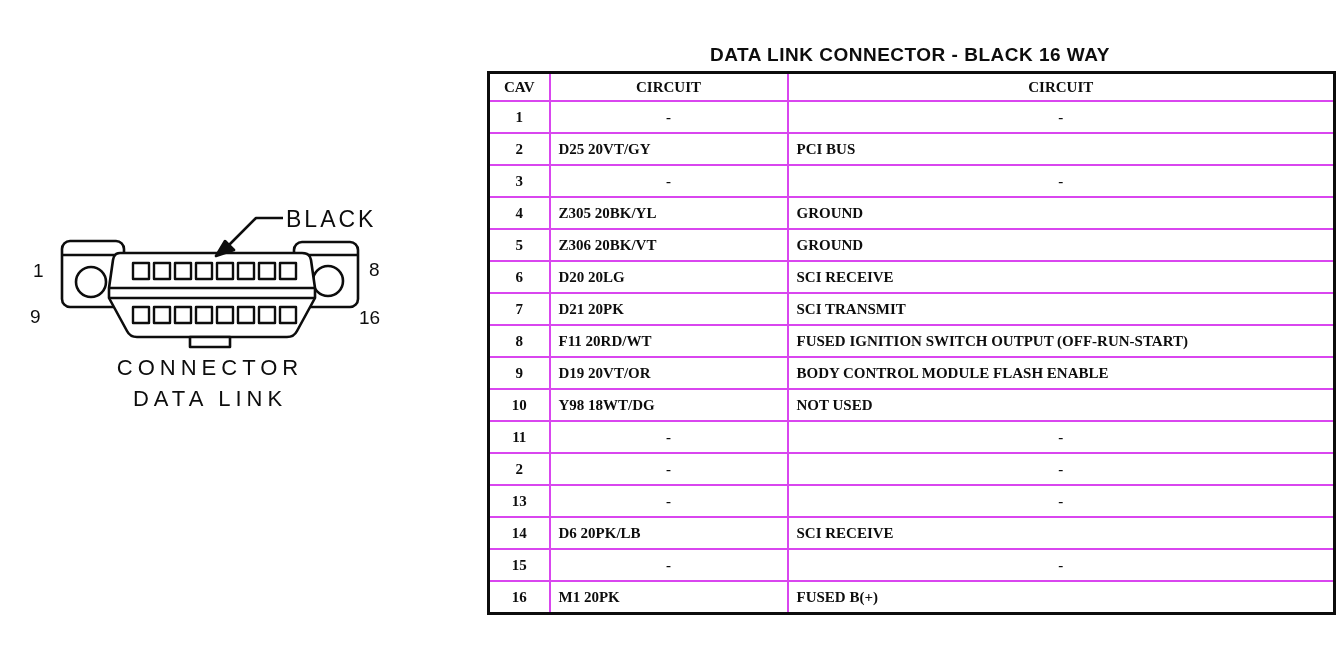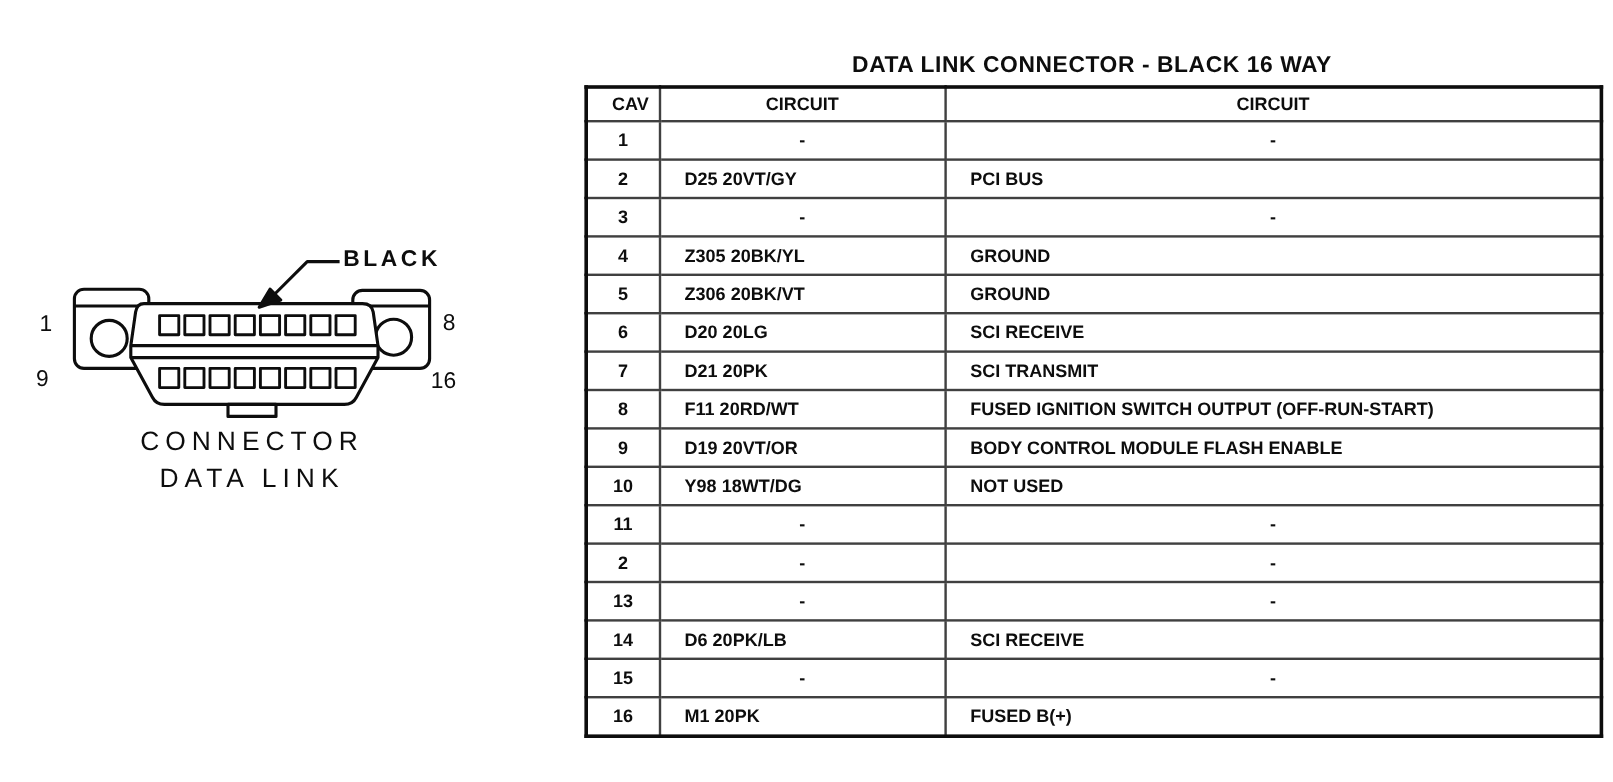--- a/index.html
+++ b/index.html
@@ -9,21 +9,21 @@
     font-family:"Liberation Sans", sans-serif;
     overflow:hidden;
   }
   .page { position:absolute; inset:0; background:#ffffff; }
 
   
   .diagram { position:absolute; left:0; top:0; width:480px; height:652px; }
   .connector-svg { position:absolute; left:18px; top:198px; }
   .black-label {
     position:absolute; left:286px; top:206px;
-    font-size:19px; letter-spacing:3px; font-weight:700; white-space:nowrap;
+    font-size:23px; letter-spacing:3px; font-weight:400; white-space:nowrap;
   }
   .pin-num { position:absolute; font-size:19px; font-weight:400; }
   .pin-1  { left:33px;  top:260px; }
   .pin-9  { left:30px;  top:306px; }
   .pin-8  { left:369px; top:259px; }
   .pin-16 { left:359px; top:307px; }
   .caption {
     position:absolute; left:20px; top:352px; width:380px;
     text-align:center; font-size:22px; letter-spacing:5px;
     line-height:31px; font-weight:400; white-space:nowrap;
@@ -34,23 +34,23 @@
   .table-title {
     text-align:center; font-weight:700; font-size:19px;
     letter-spacing:0.5px; white-space:nowrap;
   }
   table.pinout {
     border-collapse:collapse; table-layout:fixed;
     width:846px; margin-top:5px;
     border:3px solid #0d0d0d;
   }
   table.pinout th, table.pinout td {
-    border:2px solid #404040;
+    border:2px solid #d946ef;
     font-weight:700; font-size:15px;
-    padding:0 20px; overflow:hidden; white-space:nowrap;
+    padding:0 8px; overflow:hidden; white-space:nowrap;font-family:Liberation Serif, serif;
   }
   table.pinout th { height:26px; text-align:center; }
   table.pinout td { height:30px; }
   td.col-cav { text-align:center; padding:0; }
   td.col-circuit { text-align:left; }
   td.col-function { text-align:left; }
   td.dash { text-align:center; }
 </style>
 </head>
 <body>

